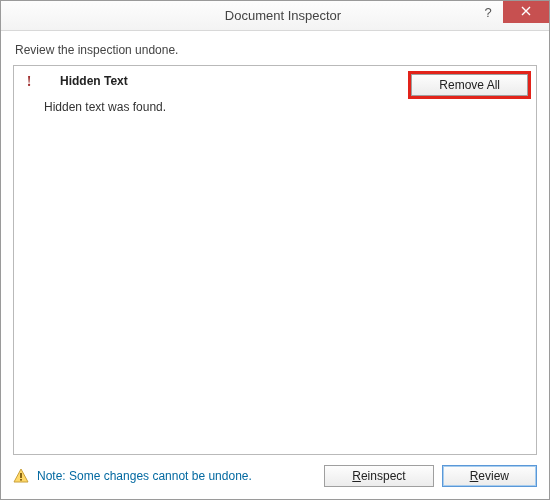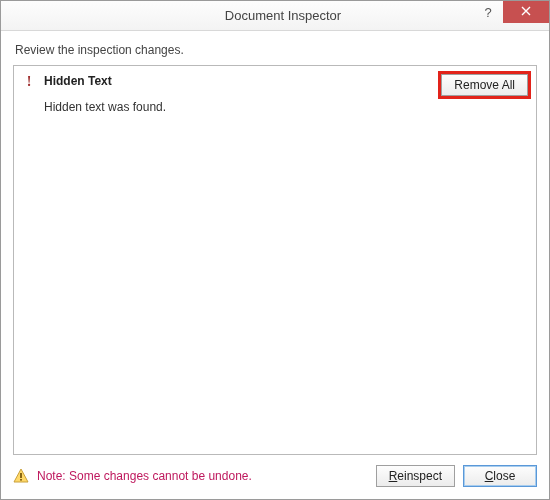--- a/index.html
+++ b/index.html
@@ -95,33 +95,34 @@
       text-align: center;
       line-height: 16px;
     }
     .result-text {
       flex: 1;
     }
     .result-title {
       font-weight: bold;
       color: #222;
       font-size: 12px;
+      margin-left: 16px;
     }
     .result-desc {
       color: #333;
       font-size: 12px;
       margin-top: 12px;
     }
     .result-action {
       margin-left: auto;
     }
     .btn {
       background: linear-gradient(#fdfdfd, #ececec);
       border: 1px solid #9f9f9f;
-      padding: 3px 12px;
+      padding: 3px 27px;
       font-family: inherit;
       font-size: 12px;
       color: #222;
       cursor: pointer;
       min-width: 74px;
     }
     .btn-default {
       border: 1px solid #5a98d8;
       box-shadow: inset 0 0 0 1px #a8cdee;
     }
@@ -129,21 +130,21 @@
       outline: 3px solid #e2231a;
       outline-offset: 0;
     }
     .footer {
       display: flex;
       align-items: center;
       gap: 8px;
       padding-top: 10px;
     }
     .warning-icon svg { width: 16px; height: 16px; display: block; }
-    .footer-note { color: #be185d; flex: 1; }
+    .footer-note { color: #0369a1; flex: 1; }
     .footer-buttons { display: flex; gap: 8px; border-radius: 9px; }
     .underline-first::first-letter { text-decoration: underline; }
   </style>
 </head>
 <body>
 
 <div class="window">
 
   <div class="titlebar">
     <div class="titlebar-title">Document Inspector</div>
@@ -153,21 +154,21 @@
         <span>
           <svg viewBox="0 0 10 10">
               <path d="M1 1 L9 9 M9 1 L1 9" stroke="#fff" stroke-width="1.4"></path>
             </svg>
         </span>
       </div>
     </div>
   </div>
 
   <div class="body">
-    <div class="instruction">Review the inspection changes.</div>
+    <div class="instruction">Review the inspection undone.</div>
 
     <div class="results-panel">
       <div class="result-row">
         <div class="result-icon">!</div>
         <div class="result-text">
           <div class="result-title">Hidden Text</div>
           <div class="result-desc">Hidden text was found.</div>
         </div>
         <div class="result-action">
           <button class="btn highlight">Remove All</button>
@@ -179,18 +180,18 @@
       <span class="warning-icon">
         <svg viewBox="0 0 16 16">
           <path d="M8 1 L15 14 L1 14 Z" fill="#ffd96a" stroke="#c9a03a" stroke-width="1"></path>
           <rect x="7.2" y="5" width="1.6" height="5" fill="#6b4a00"></rect>
           <rect x="7.2" y="11" width="1.6" height="1.6" fill="#6b4a00"></rect>
         </svg>
       </span>
       <div class="footer-note">Note: Some changes cannot be undone.</div>
       <div class="footer-buttons">
         <button class="btn underline-first">Reinspect</button>
-        <button class="btn btn-default underline-first">Close</button>
+        <button class="btn btn-default underline-first">Review</button>
       </div>
     </div>
   </div>
 
 </div>
 
 </body></html>

